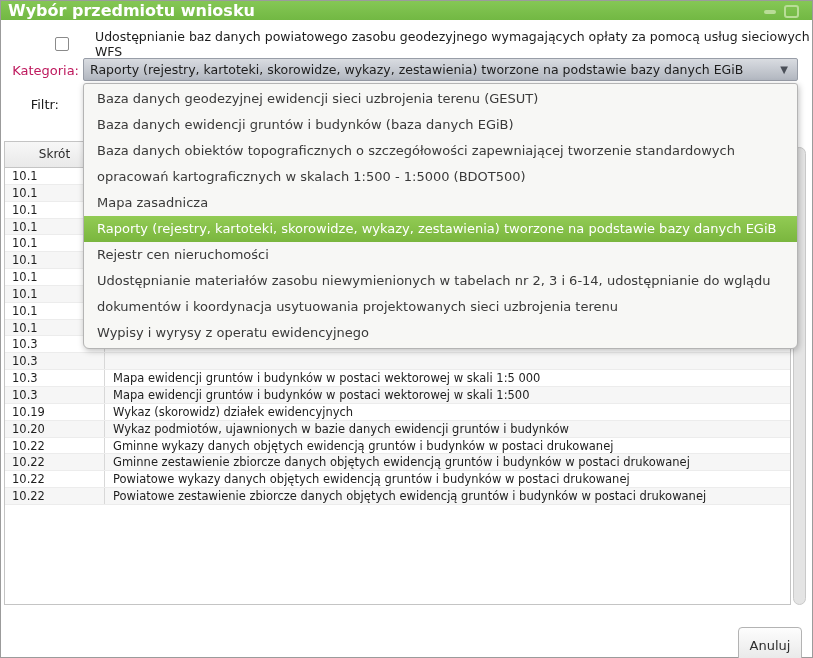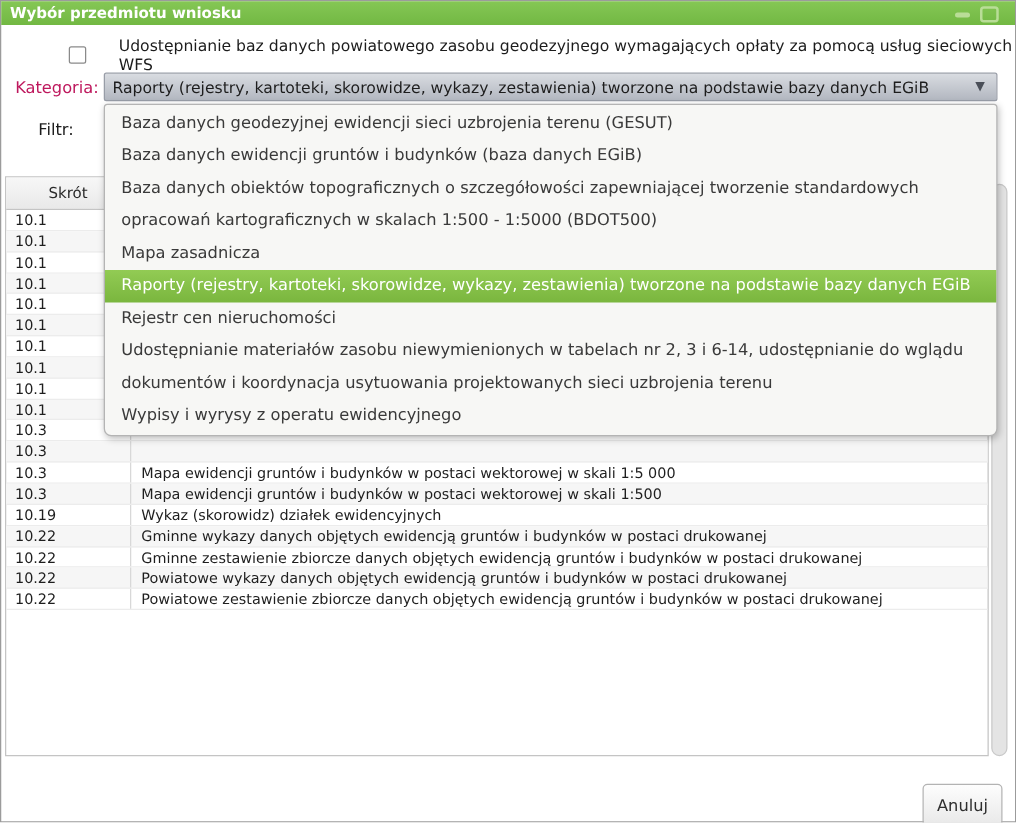--- a/index.html
+++ b/index.html
@@ -8,21 +8,21 @@
     background:#ffffff;
     font-family:"DejaVu Sans","Liberation Sans",sans-serif;
     -webkit-font-smoothing:antialiased;
   }
   .dialog{position:absolute;inset:0;border:1px solid #9b9b9b;box-sizing:border-box;background:#fff;}
 
   
   .titlebar{
     position:absolute;left:0;top:0;right:0;height:19px;
     background:linear-gradient(#85c755,#72b843);
-    color:#fff;font-size:12px;font-weight:bold;
+    color:#fff;font-size:16px;font-weight:bold;
     line-height:19px;padding-left:7px;box-sizing:border-box;
   }
   .win-btn{position:absolute;top:4px;cursor:pointer;}
   .btn-min{right:36px;top:9px;width:12px;height:4px;background:#b9dd97;border-radius:2px;}
   .btn-max{right:13px;top:4px;width:11px;height:9px;border:2px solid #b9dd97;border-radius:3px;background:transparent;}
 
   
   .chk-row{position:absolute;left:54px;top:28px;display:flex;align-items:center;gap:20px;}
   .checkbox{
     width:12px;height:12px;border:1px solid #8a8a8a;border-radius:2px;background:#fff;
@@ -172,20 +172,24 @@
         </div>
       <div class="grid-row">
           <div class="cell-skrot">10.3</div>
           <div class="cell-name">Mapa ewidencji gruntów i budynków w postaci wektorowej w skali 1:500</div>
         </div>
       <div class="grid-row">
           <div class="cell-skrot">10.19</div>
           <div class="cell-name">Wykaz (skorowidz) działek ewidencyjnych</div>
         </div>
       <div class="grid-row">
+          <div class="cell-skrot">10.20</div>
+          <div class="cell-name">Wykaz podmiotów, ujawnionych w bazie danych ewidencji gruntów i budynków</div>
+        </div>
+      <div class="grid-row">
           <div class="cell-skrot">10.22</div>
           <div class="cell-name">Gminne wykazy danych objętych ewidencją gruntów i budynków w postaci drukowanej</div>
         </div>
       <div class="grid-row">
           <div class="cell-skrot">10.22</div>
           <div class="cell-name">Gminne zestawienie zbiorcze danych objętych ewidencją gruntów i budynków w postaci drukowanej</div>
         </div>
       <div class="grid-row">
           <div class="cell-skrot">10.22</div>
           <div class="cell-name">Powiatowe wykazy danych objętych ewidencją gruntów i budynków w postaci drukowanej</div>

